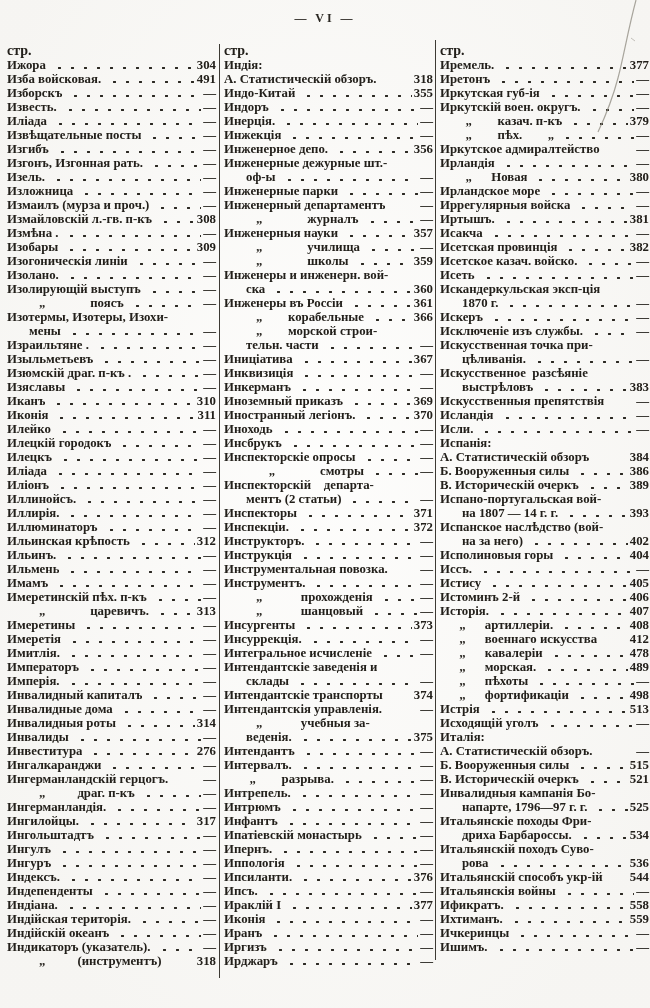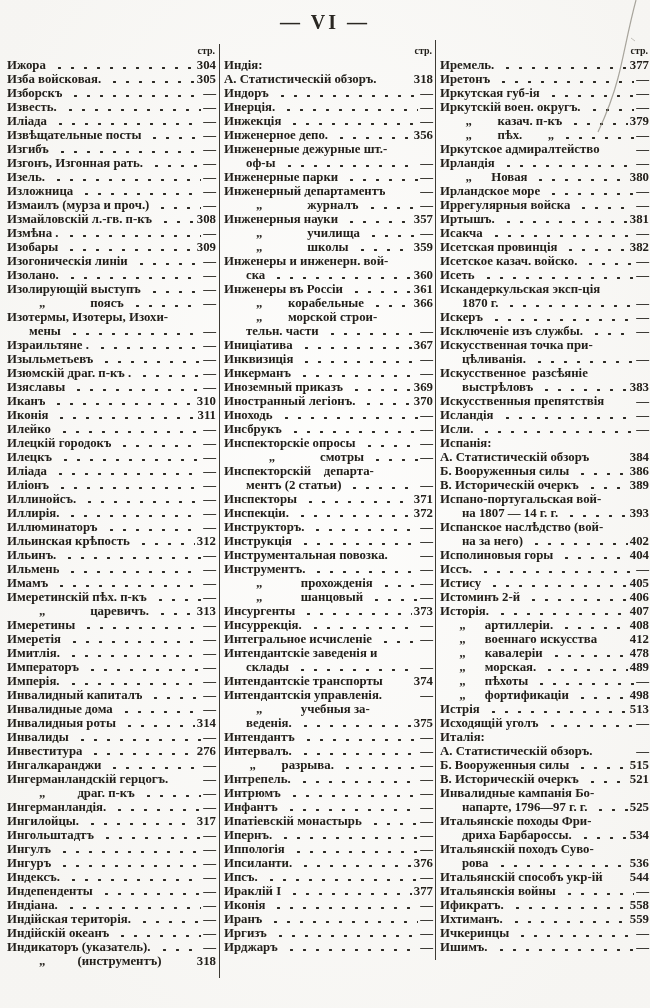--- a/index.html
+++ b/index.html
@@ -7,29 +7,29 @@
     width:650px;height:1008px;position:relative;overflow:hidden;
     background:#fbfaf7;
     font-family:"Liberation Serif","DejaVu Serif",serif;
     color:#23201b;
   }
   .page{position:absolute;inset:0;background:
     radial-gradient(ellipse at 50% 45%, rgba(255,255,255,0.6), rgba(0,0,0,0.02) 85%),
     #fbfaf7;}
   .page-head{
     position:absolute;top:11px;left:0;right:0;text-align:center;
-    font-size:20px;font-weight:bold;letter-spacing:3px;color:#2a2722;
+    font-size:12px;font-weight:bold;letter-spacing:3px;color:#2a2722;
   }
   .col{position:absolute;top:44px;width:209px;}
   #col1{left:7px;}
   #col2{left:224px;}
   #col3{left:440px;}
   .colhead{
-    height:14px;line-height:14px;text-align:right;font-weight:bold;
-    font-size:10px;padding-right:1px;
+    height:14px;line-height:14px;text-align:left;font-weight:bold;
+    font-size:14px;padding-right:1px;
   }
   .line{
     display:flex;align-items:baseline;height:14px;line-height:14px;
     font-size:12.8px;font-weight:bold;white-space:pre;
   }
   .line .t{white-space:pre;flex:0 1 auto;overflow:hidden;}
   .line.wrap{padding-left:22px;}
   .lead{
     flex:1 1 6px;align-self:stretch;margin-left:4px;margin-right:2px;min-width:0;
     background-image:radial-gradient(circle, #2b2822 1.1px, rgba(0,0,0,0) 1.5px);
@@ -45,21 +45,21 @@
 </style>
 </head>
 <body>
 
 <div class="page">
   <div class="page-head">— VI —</div>
 
   <div class="col" id="col1">
     <div class="colhead">стр.</div>
   <div class="line"><span class="t">Ижора</span><span class="lead"></span><span class="p">304</span></div>
-      <div class="line"><span class="t">Изба войсковая.</span><span class="lead"></span><span class="p">305</span></div>
+      <div class="line"><span class="t">Изба войсковая.</span><span class="lead"></span><span class="p">491</span></div>
       <div class="line"><span class="t">Изборскъ</span><span class="lead"></span><span class="p">—</span></div>
       <div class="line"><span class="t">Известь.</span><span class="lead"></span><span class="p">—</span></div>
       <div class="line"><span class="t">Иліада</span><span class="lead"></span><span class="p">—</span></div>
       <div class="line"><span class="t">Извѣщательные посты</span><span class="lead"></span><span class="p">—</span></div>
       <div class="line"><span class="t">Изгибъ</span><span class="lead"></span><span class="p">—</span></div>
       <div class="line"><span class="t">Изгонъ, Изгонная рать.</span><span class="lead"></span><span class="p">—</span></div>
       <div class="line"><span class="t">Изель.</span><span class="lead"></span><span class="p">—</span></div>
       <div class="line"><span class="t">Изложница</span><span class="lead"></span><span class="p">—</span></div>
       <div class="line"><span class="t">Измаилъ (мурза и проч.)</span><span class="lead"></span><span class="p">—</span></div>
       <div class="line"><span class="t">Измайловскій л.-гв. п-къ</span><span class="lead"></span><span class="p">308</span></div>
@@ -116,20 +116,21 @@
       <div class="line"><span class="t">Индійскій океанъ</span><span class="lead"></span><span class="p">—</span></div>
       <div class="line"><span class="t">Индикаторъ (указатель).</span><span class="lead"></span><span class="p">—</span></div>
       <div class="line"><span class="t">          „          (инструментъ)</span><span class="fill"></span><span class="p">318</span></div>
     </div>
   <div class="rule" id="rule1"></div>
 
   <div class="col" id="col2">
     <div class="colhead">стр.</div>
   <div class="line"><span class="t">Индія:</span></div>
       <div class="line"><span class="t">А. Статистическій обзоръ.</span><span class="fill"></span><span class="p">318</span></div>
+      <div class="line"><span class="t">Индо-Китай</span><span class="lead"></span><span class="p">355</span></div>
       <div class="line"><span class="t">Индоръ</span><span class="lead"></span><span class="p">—</span></div>
       <div class="line"><span class="t">Инерція.</span><span class="lead"></span><span class="p">—</span></div>
       <div class="line"><span class="t">Инжекція</span><span class="lead"></span><span class="p">—</span></div>
       <div class="line"><span class="t">Инженерное депо.</span><span class="lead"></span><span class="p">356</span></div>
       <div class="line"><span class="t">Инженерные дежурные шт.-</span></div>
       <div class="line wrap"><span class="t">оф-ы</span><span class="lead"></span><span class="p">—</span></div>
       <div class="line"><span class="t">Инженерные парки</span><span class="lead"></span><span class="p">—</span></div>
       <div class="line"><span class="t">Инженерный департаментъ</span><span class="fill"></span><span class="p">—</span></div>
       <div class="line"><span class="t">          „              журналъ</span><span class="lead"></span><span class="p">—</span></div>
       <div class="line"><span class="t">Инженерныя науки</span><span class="lead"></span><span class="p">357</span></div>
@@ -235,21 +236,21 @@
       <div class="line"><span class="t">      „      кавалеріи</span><span class="lead"></span><span class="p">478</span></div>
       <div class="line"><span class="t">      „      морская.</span><span class="lead"></span><span class="p">489</span></div>
       <div class="line"><span class="t">      „      пѣхоты</span><span class="lead"></span><span class="p">—</span></div>
       <div class="line"><span class="t">      „      фортификаціи</span><span class="lead"></span><span class="p">498</span></div>
       <div class="line"><span class="t">Истрія</span><span class="lead"></span><span class="p">513</span></div>
       <div class="line"><span class="t">Исходящій уголъ</span><span class="lead"></span><span class="p">—</span></div>
       <div class="line"><span class="t">Италія:</span></div>
       <div class="line"><span class="t">А. Статистическій обзоръ.</span><span class="fill"></span><span class="p">—</span></div>
       <div class="line"><span class="t">Б. Вооруженныя силы</span><span class="lead"></span><span class="p">515</span></div>
       <div class="line"><span class="t">В. Историческій очеркъ</span><span class="lead"></span><span class="p">521</span></div>
-      <div class="line"><span class="t">Инвалидные кампанія Бо-</span></div>
+      <div class="line"><span class="t">Инвалидныя кампанія Бо-</span></div>
       <div class="line wrap"><span class="t">напарте, 1796—97 г. г.</span><span class="lead"></span><span class="p">525</span></div>
       <div class="line"><span class="t">Итальянскіе походы Фри-</span></div>
       <div class="line wrap"><span class="t">дриха Барбароссы.</span><span class="lead"></span><span class="p">534</span></div>
       <div class="line"><span class="t">Итальянскій походъ Суво-</span></div>
       <div class="line wrap"><span class="t">рова</span><span class="lead"></span><span class="p">536</span></div>
       <div class="line"><span class="t">Итальянскій способъ укр-ій</span><span class="fill"></span><span class="p">544</span></div>
       <div class="line"><span class="t">Итальянскія войны</span><span class="lead"></span><span class="p">—</span></div>
       <div class="line"><span class="t">Ификратъ.</span><span class="lead"></span><span class="p">558</span></div>
       <div class="line"><span class="t">Ихтиманъ.</span><span class="lead"></span><span class="p">559</span></div>
       <div class="line"><span class="t">Ичкеринцы</span><span class="lead"></span><span class="p">—</span></div>

